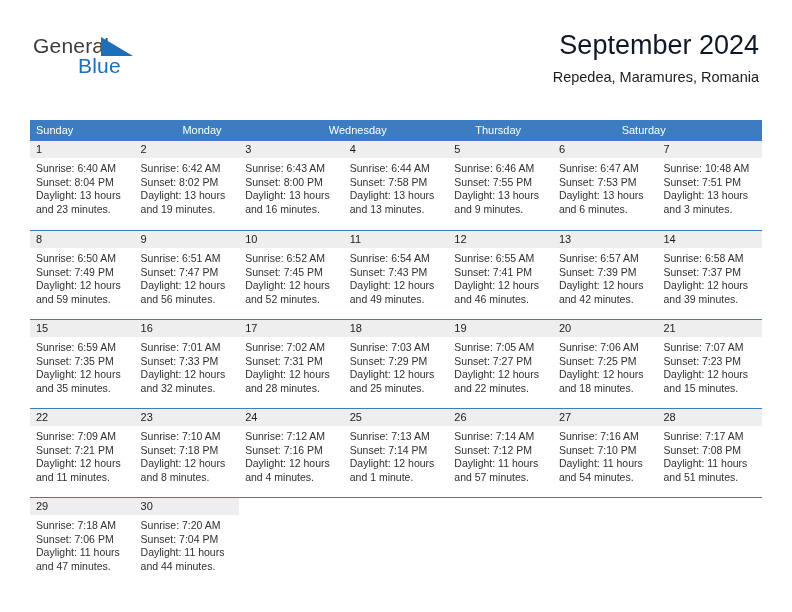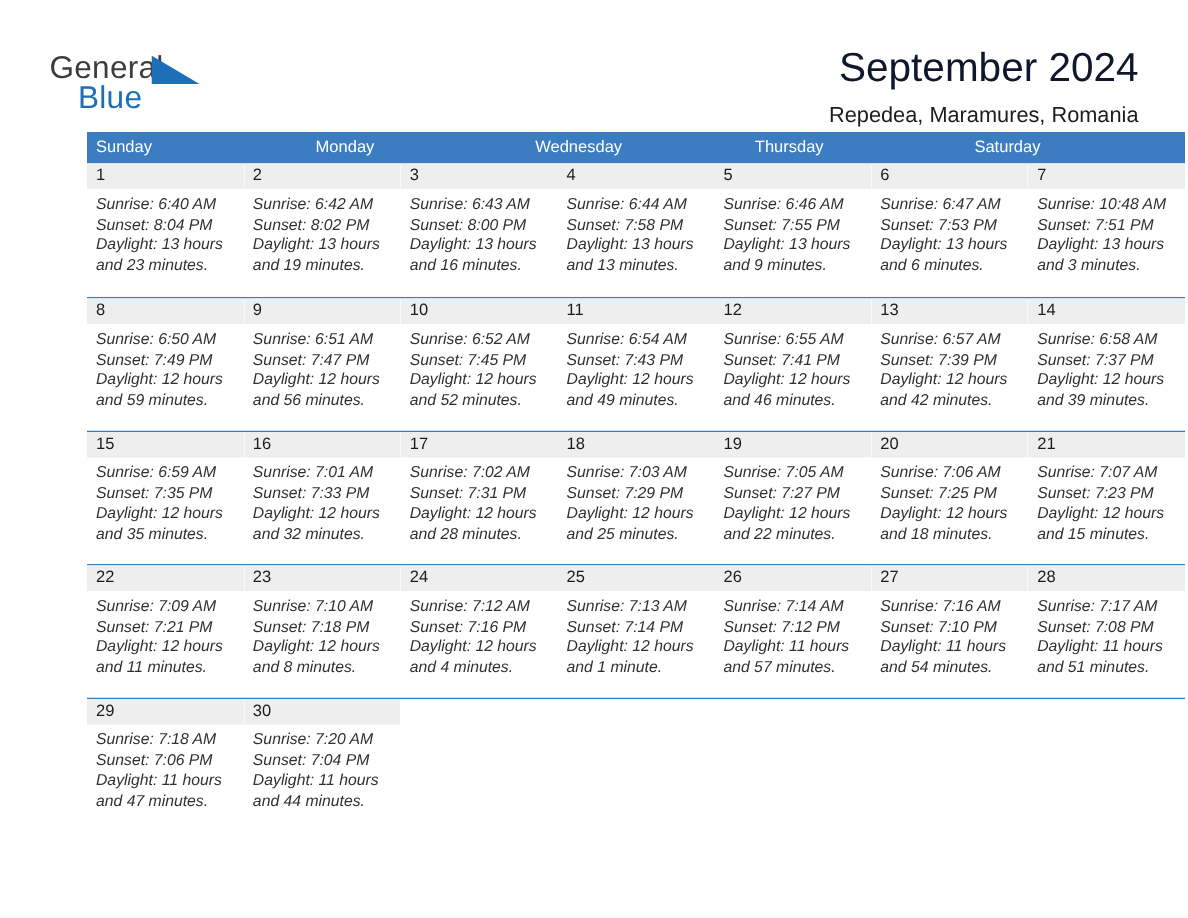--- a/index.html
+++ b/index.html
@@ -41,21 +41,21 @@
     position: absolute;
     left: 0;
     top: 0;
     font-size: 21px;
     letter-spacing: 0.2px;
     color: #3c3c3c;
     font-family: "Liberation Sans", sans-serif;
   }
   .brand-blue {
     position: absolute;
-    left: 19px;
+    left: 45px;
     top: 20px;
     font-size: 21px;
     letter-spacing: 0.2px;
     color: #1c6fb8;
     font-family: "Liberation Sans", sans-serif;
   }
   .brand-flag {
     position: absolute;
     left: 68px;
     top: 3px;
@@ -84,23 +84,22 @@
     line-height: 22px;
     white-space: nowrap;
     margin: 4px 0 0 0;
     font-weight: normal;
   }
 
   
   .calendar {
     position: absolute;
     left: 30px;
-    top: 88px;
+    top: 120px;
     width: 732px;
-    margin-left: 28px;
   }
   .weekday-row {
     display: flex;
     width: 732px;
     height: 21px;
     background: #3b7dc0;
   }
   .weekday {
     flex: 1 1 0;
     color: #ffffff;
@@ -139,21 +138,20 @@
   }
   .daynum {
     font-size: 11px;
     color: #1c1c1c;
     line-height: 17px;
     padding-left: 6px;
     display: block;
   }
   .day-lines {
     padding: 4px 5px 0 6px;
-    font-style: italic;
   }
   .dline {
     font-size: 10.5px;
     line-height: 13.6px;
     color: #303030;
     white-space: nowrap;
   }
   .day-cell.empty { background: #ffffff; }
 </style>
 </head>

